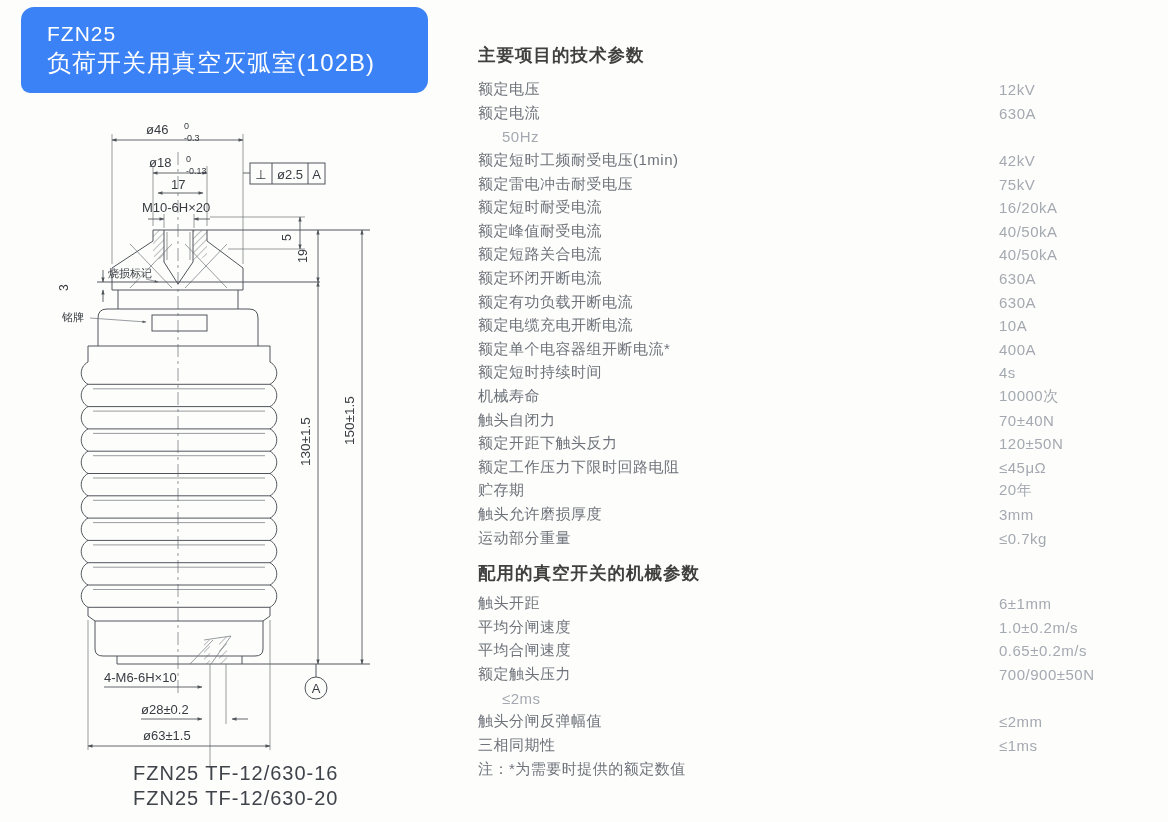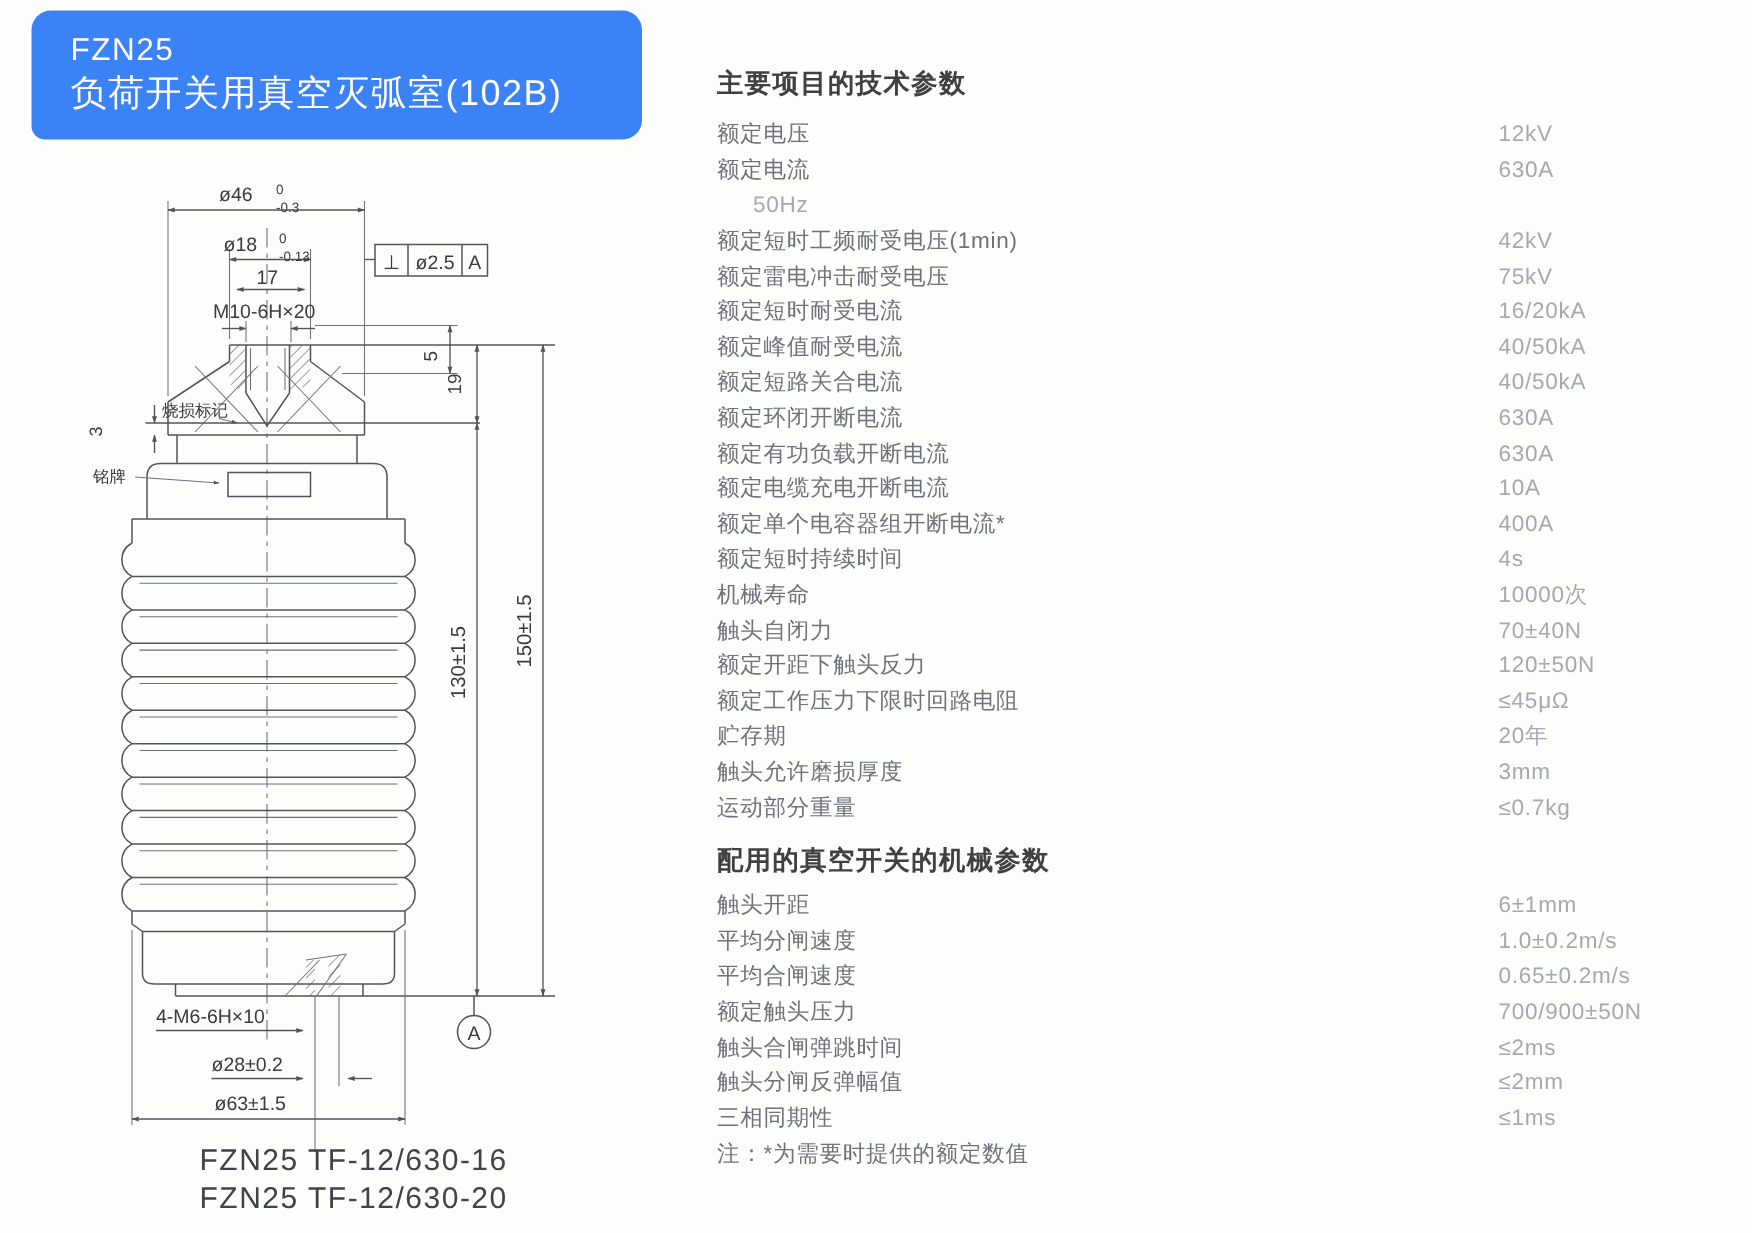--- a/index.html
+++ b/index.html
@@ -267,21 +267,20 @@
       </div>
       <div class="spec-row">
         <span class="spec-label">平均合闸速度</span>
         <span class="spec-value">0.65±0.2m/s</span>
       </div>
       <div class="spec-row">
         <span class="spec-label">额定触头压力</span>
         <span class="spec-value">700/900±50N</span>
       </div>
       <div class="spec-row">
-        <span class="spec-label">触头合闸弹跳时间</span>
         <span class="spec-value">≤2ms</span>
       </div>
       <div class="spec-row">
         <span class="spec-label">触头分闸反弹幅值</span>
         <span class="spec-value">≤2mm</span>
       </div>
       <div class="spec-row">
         <span class="spec-label">三相同期性</span>
         <span class="spec-value">≤1ms</span>
       </div>

